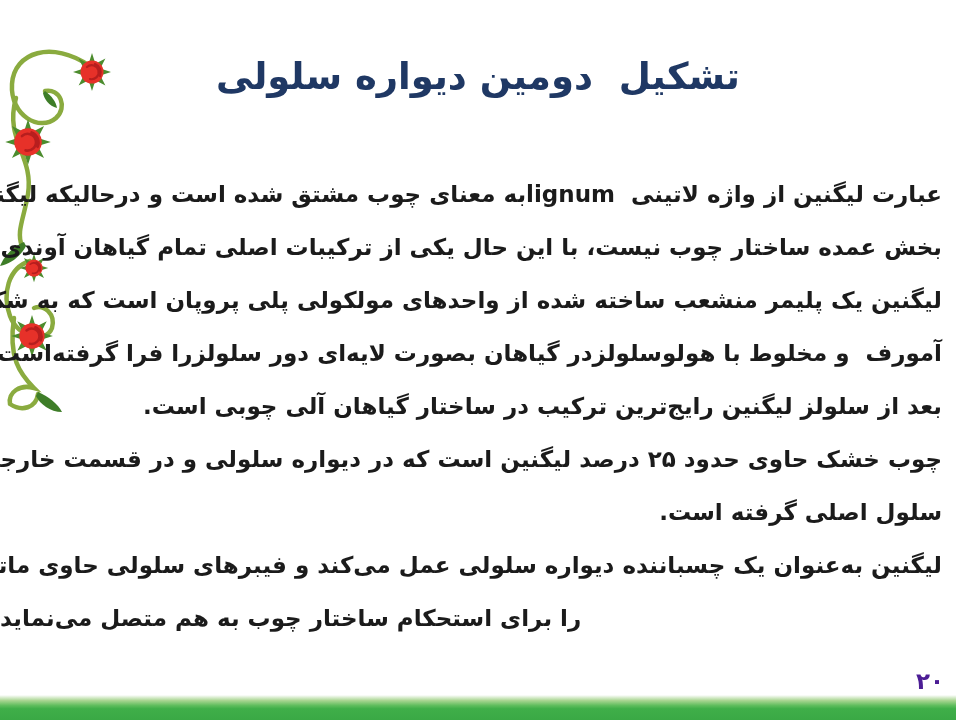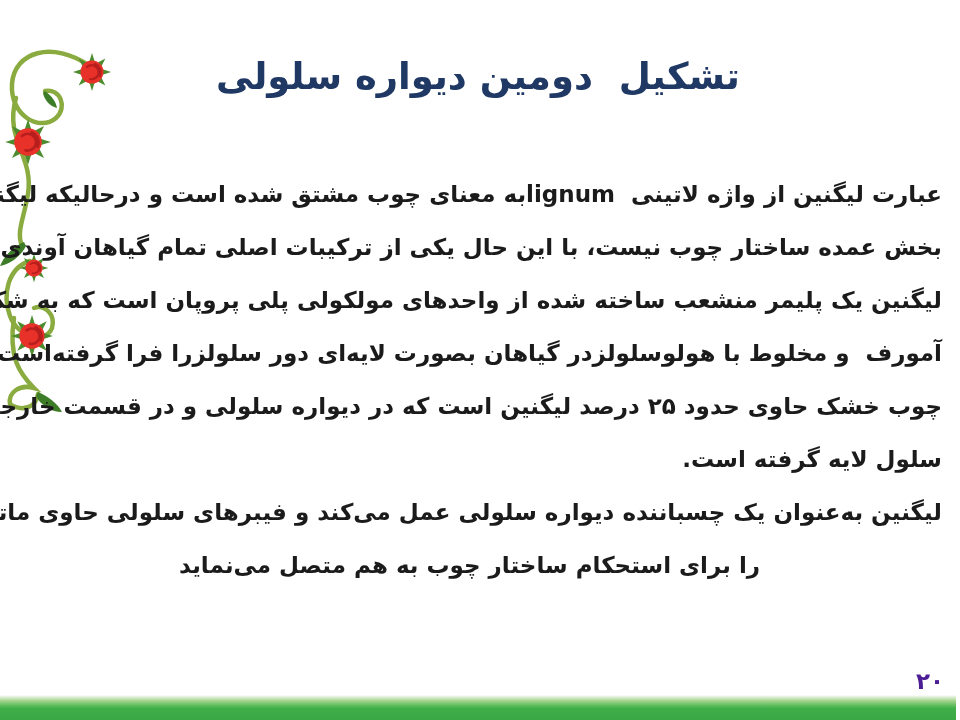--- a/index.html
+++ b/index.html
@@ -36,21 +36,21 @@
     height: 53px;
     line-height: 53px;
     font-size: 23px;
     font-weight: bold;
     color: #1b1b1b;
     text-align: right;
     padding-right: 14px;
     white-space: pre;
   }
   .line.center {
-    text-align: center;
+    text-align: left;
     padding-right: 17px;
   }
   .page-number {
     position: absolute;
     top: 668px;
     right: 12px;
     font-size: 23px;
     font-weight: bold;
     color: #4c1d95;
     direction: rtl;
@@ -102,22 +102,23 @@
     <use href="#rose" transform="translate(32,300) scale(1.1)"></use>
   </svg>
 
   <h1 class="title">تشکیل  دومین دیواره سلولی</h1>
 
   <div class="body-text">
     <div class="line">عبارت لیگنین از واژه لاتینی  lignumبه معنای چوب مشتق شده است و درحالیکه لیگنین</div>
     <div class="line">بخش عمده ساختار چوب نیست، با این حال یکی از ترکیبات اصلی تمام گیاهان آوندی است.</div>
     <div class="line">لیگنین یک پلیمر منشعب ساخته شده از واحدهای مولکولی پلی پروپان است که به شکل</div>
     <div class="line">آمورف  و مخلوط با هولوسلولزدر گیاهان بصورت لایه‌ای دور سلولزرا فرا گرفته‌است.</div>
+    <div class="line">بعد از سلولز لیگنین رایج‌ترین ترکیب در ساختار گیاهان آلی چوبی است.</div>
     <div class="line">چوب خشک حاوی حدود ۲۵ درصد لیگنین است که در دیواره سلولی و در قسمت خارجی</div>
-    <div class="line">سلول لایه گرفته است.</div>
+    <div class="line">سلول اصلی گرفته است.</div>
     <div class="line">لیگنین به‌عنوان یک چسباننده دیواره سلولی عمل می‌کند و فیبرهای سلولی حاوی ماتریکس</div>
     <div class="line center">را برای استحکام ساختار چوب به هم متصل می‌نماید</div>
   </div>
 
   <div class="page-number">۲۰</div>
 
   <div class="bottom-bar"></div>
 
 </div>
 

